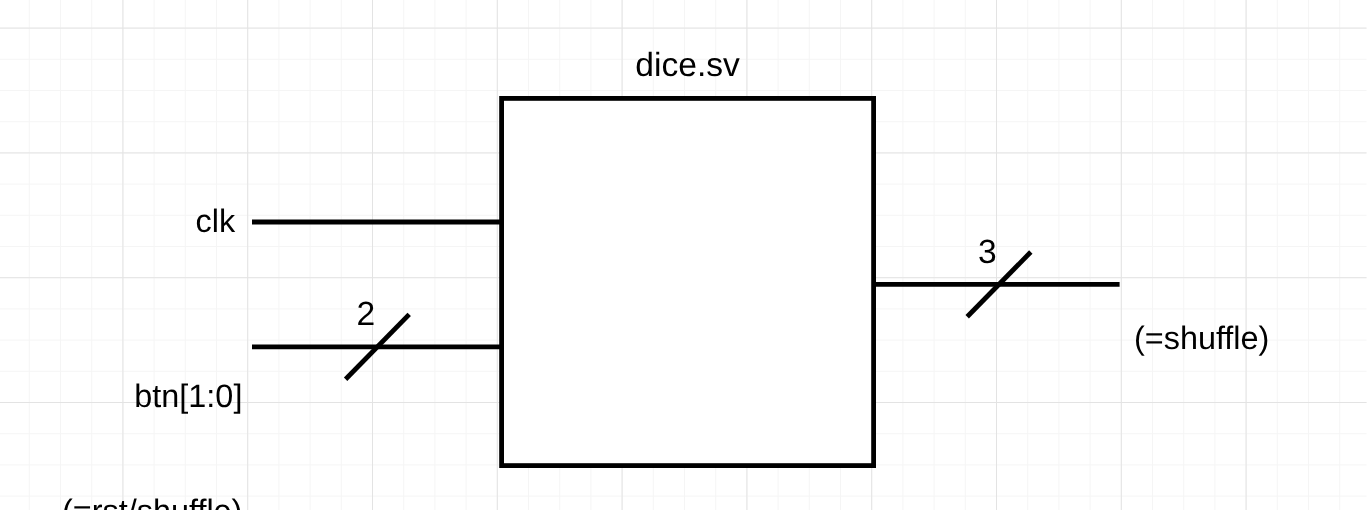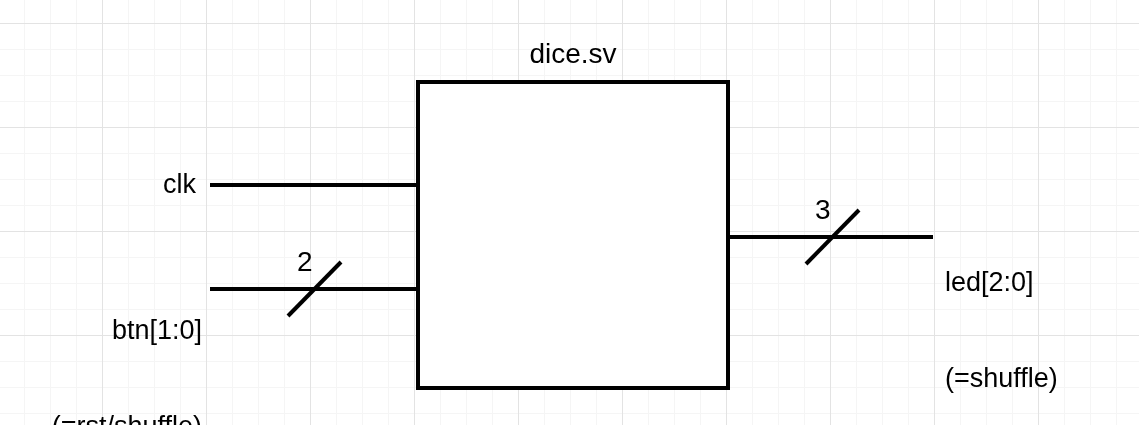--- a/index.html
+++ b/index.html
@@ -105,21 +105,20 @@
   <div class="lbl lbl-center" id="title-dice">dice.sv</div>
 
   <div class="lbl lbl-right" id="label-clk">clk</div>
 
   <div class="lbl lbl-right" id="label-btn">
     <div>btn[1:0]</div>
     <div>(=rst/shuffle)</div>
   </div>
 
   <div class="lbl lbl-left" id="label-led">
-    <div>led[2:0]</div>
     <div>(=shuffle)</div>
   </div>
 
   <div class="bus-num" id="bus-num-2">2</div>
 
   <div class="bus-num" id="bus-num-3">3</div>
 
 </div>
 
 </body></html>

